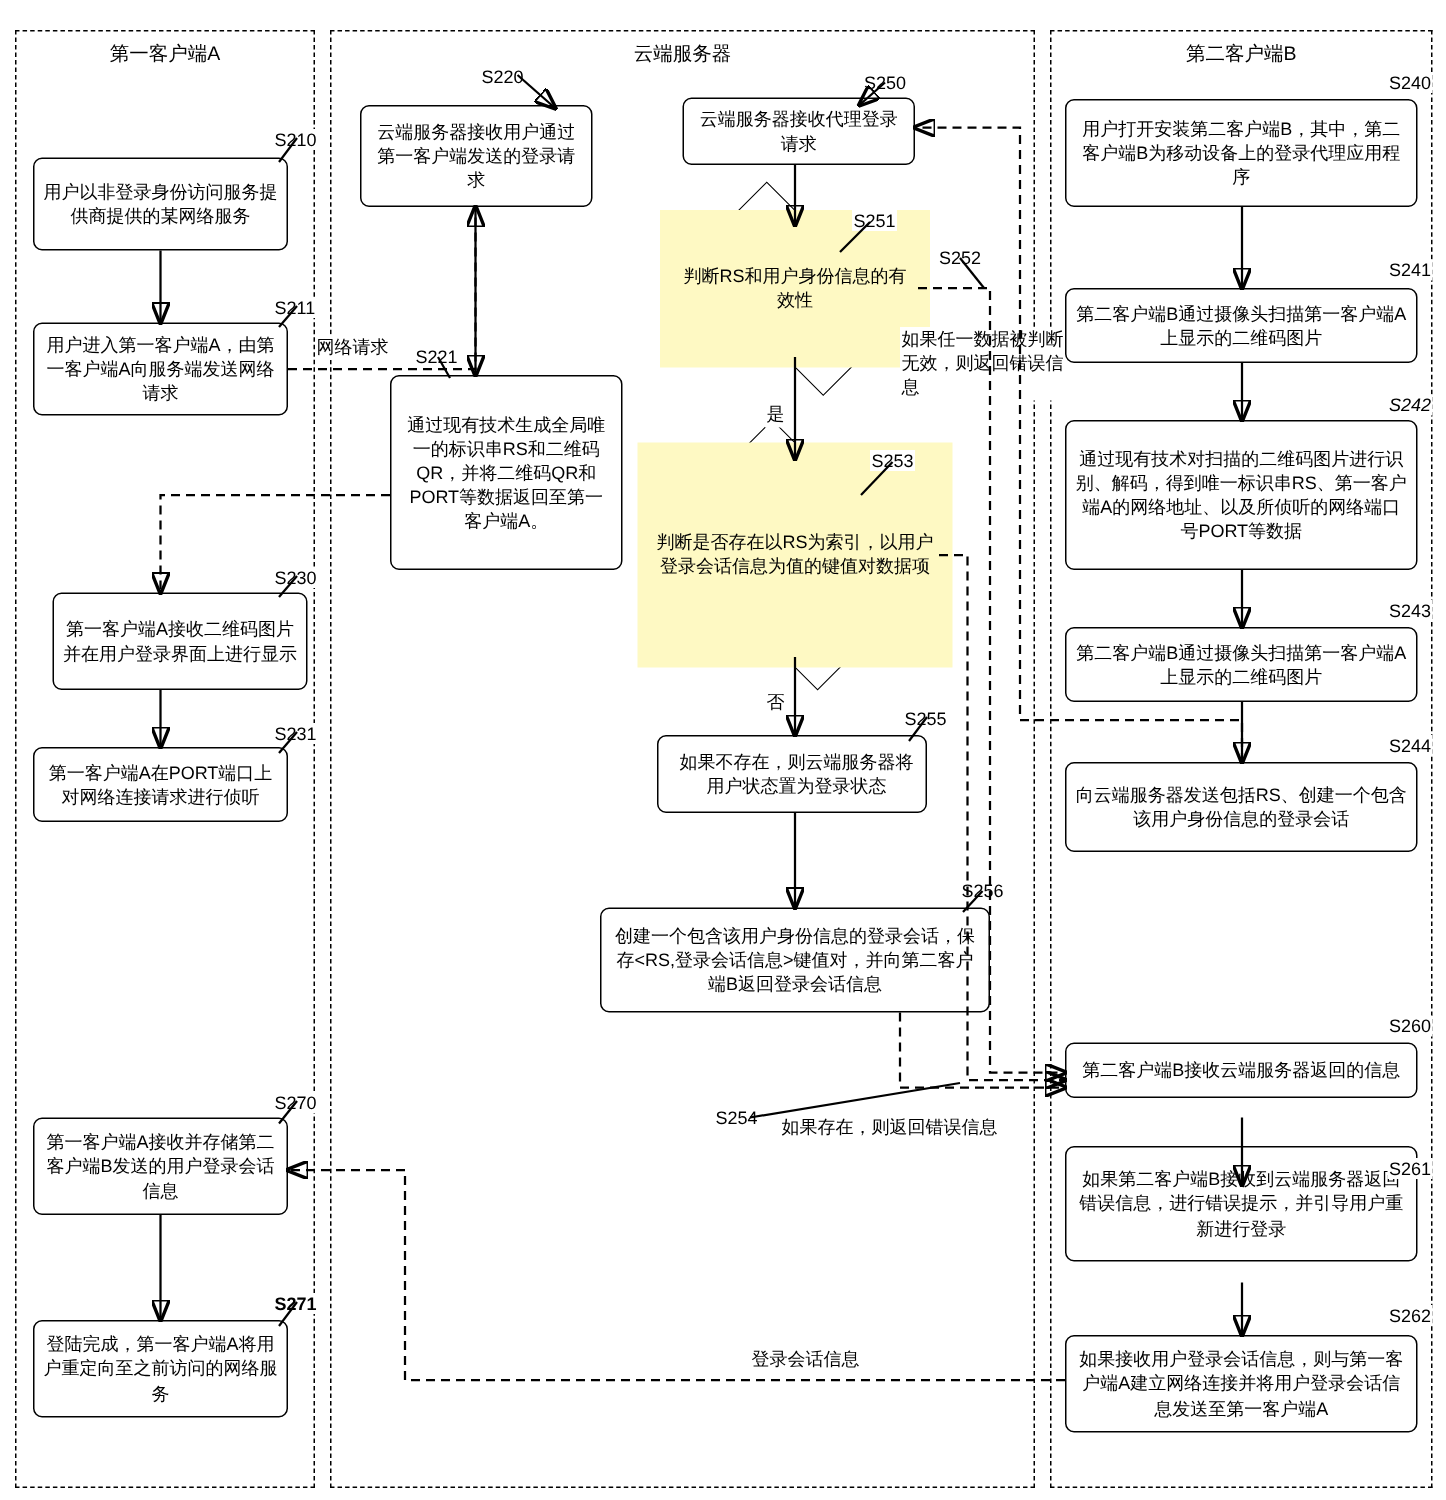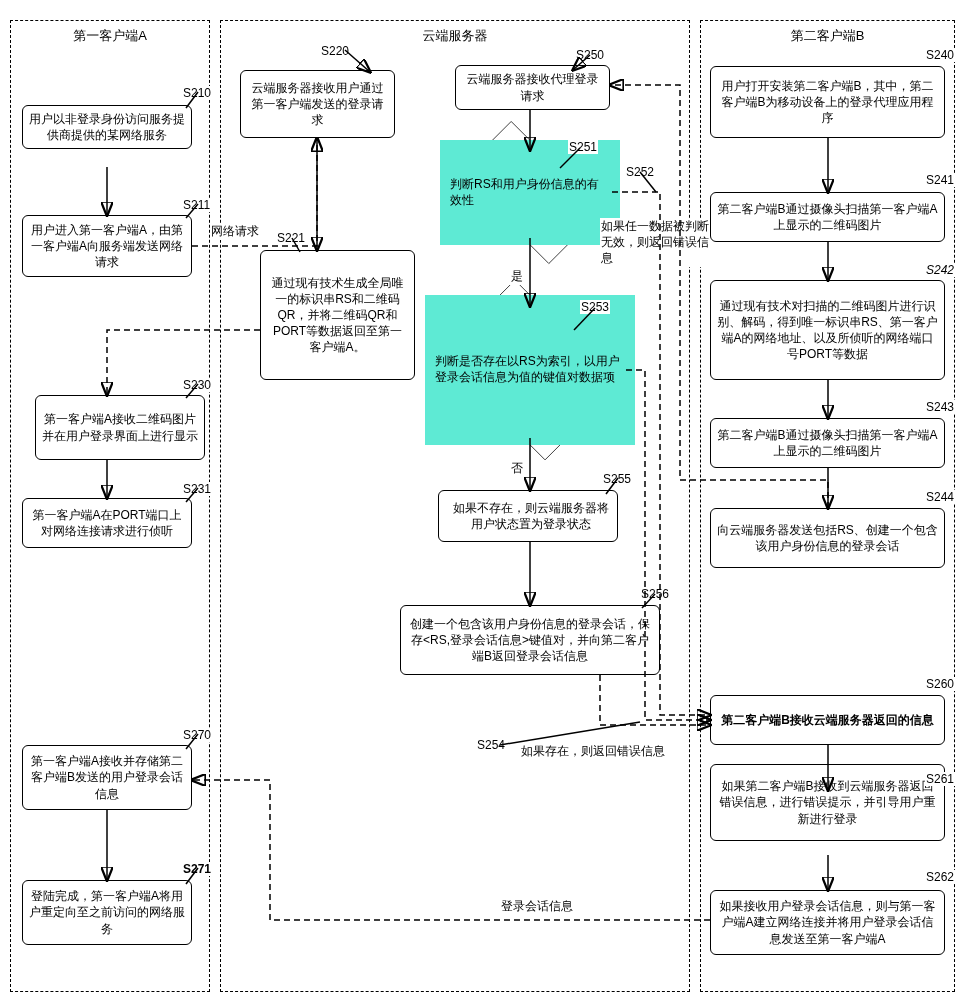--- a/index.html
+++ b/index.html
@@ -37,22 +37,23 @@
     align-items: center;
     justify-content: center;
     line-height: 1.35;
     background: #fff;
   }
   .diamond {
     position: absolute;
     display: flex;
     align-items: center;
     justify-content: center;
+    text-align: center;
     line-height: 1.3;
-    background: #5eead4;
+    background: #fef9c3;
   }
   .diamond::before {
     content: "";
     position: absolute;
     inset: 0;
     border: 1.5px solid #000;
     transform: rotate(45deg) scale(0.71);
     background: #fff;
     z-index: -1;
   }
@@ -94,21 +95,21 @@
 <div class="lane" style="left:10px; width:200px;">
   <div class="lane-title">第一客户端A</div>
 </div>
 <div class="lane" style="left:220px; width:470px;">
   <div class="lane-title">云端服务器</div>
 </div>
 <div class="lane" style="left:700px; width:255px;">
   <div class="lane-title">第二客户端B</div>
 </div>
 
-<div class="box" style="left:22px; top:105px; width:170px; height:44px;">
+<div class="box" style="left:22px; top:105px; width:170px; height:62px;">
     <span>用户以非登录身份访问服务提供商提供的某网络服务</span>
   </div>
 <div class="tag" style="left:182px; top:86px;">S210</div>
 
 <div class="box" style="left:22px; top:215px; width:170px; height:62px;">
     <span>用户进入第一客户端A，由第一客户端A向服务端发送网络请求</span>
   </div>
 <div class="tag" style="left:182px; top:198px;">S211</div>
 
 <div class="box" style="left:22px; top:395px; width:170px; height:65px;margin-left:13px;">
@@ -190,21 +191,21 @@
 <div class="box" style="left:710px; top:418px; width:235px; height:50px;">
     <span>第二客户端B通过摄像头扫描第一客户端A上显示的二维码图片</span>
   </div>
 <div class="tag" style="left:925px; top:400px;">S243</div>
 
 <div class="box" style="left:710px; top:508px; width:235px; height:60px;">
     <span>向云端服务器发送包括RS、创建一个包含该用户身份信息的登录会话</span>
   </div>
 <div class="tag" style="left:925px; top:490px;">S244</div>
 
-<div class="box" style="left:710px; top:695px; width:235px; height:50px;font-weight:bold;">
+<div class="box" style="left:710px; top:695px; width:235px; height:37px;">
     <span>第二客户端B接收云端服务器返回的信息</span>
   </div>
 <div class="tag" style="left:925px; top:677px;">S260</div>
 
 <div class="box" style="left:710px; top:764px; width:235px; height:77px;">
     <span>如果第二客户端B接收到云端服务器返回错误信息，进行错误提示，并引导用户重新进行登录</span>
   </div>
 <div class="tag" style="left:925px; top:772px;">S261</div>
 
 <div class="box" style="left:710px; top:890px; width:235px; height:65px;">

